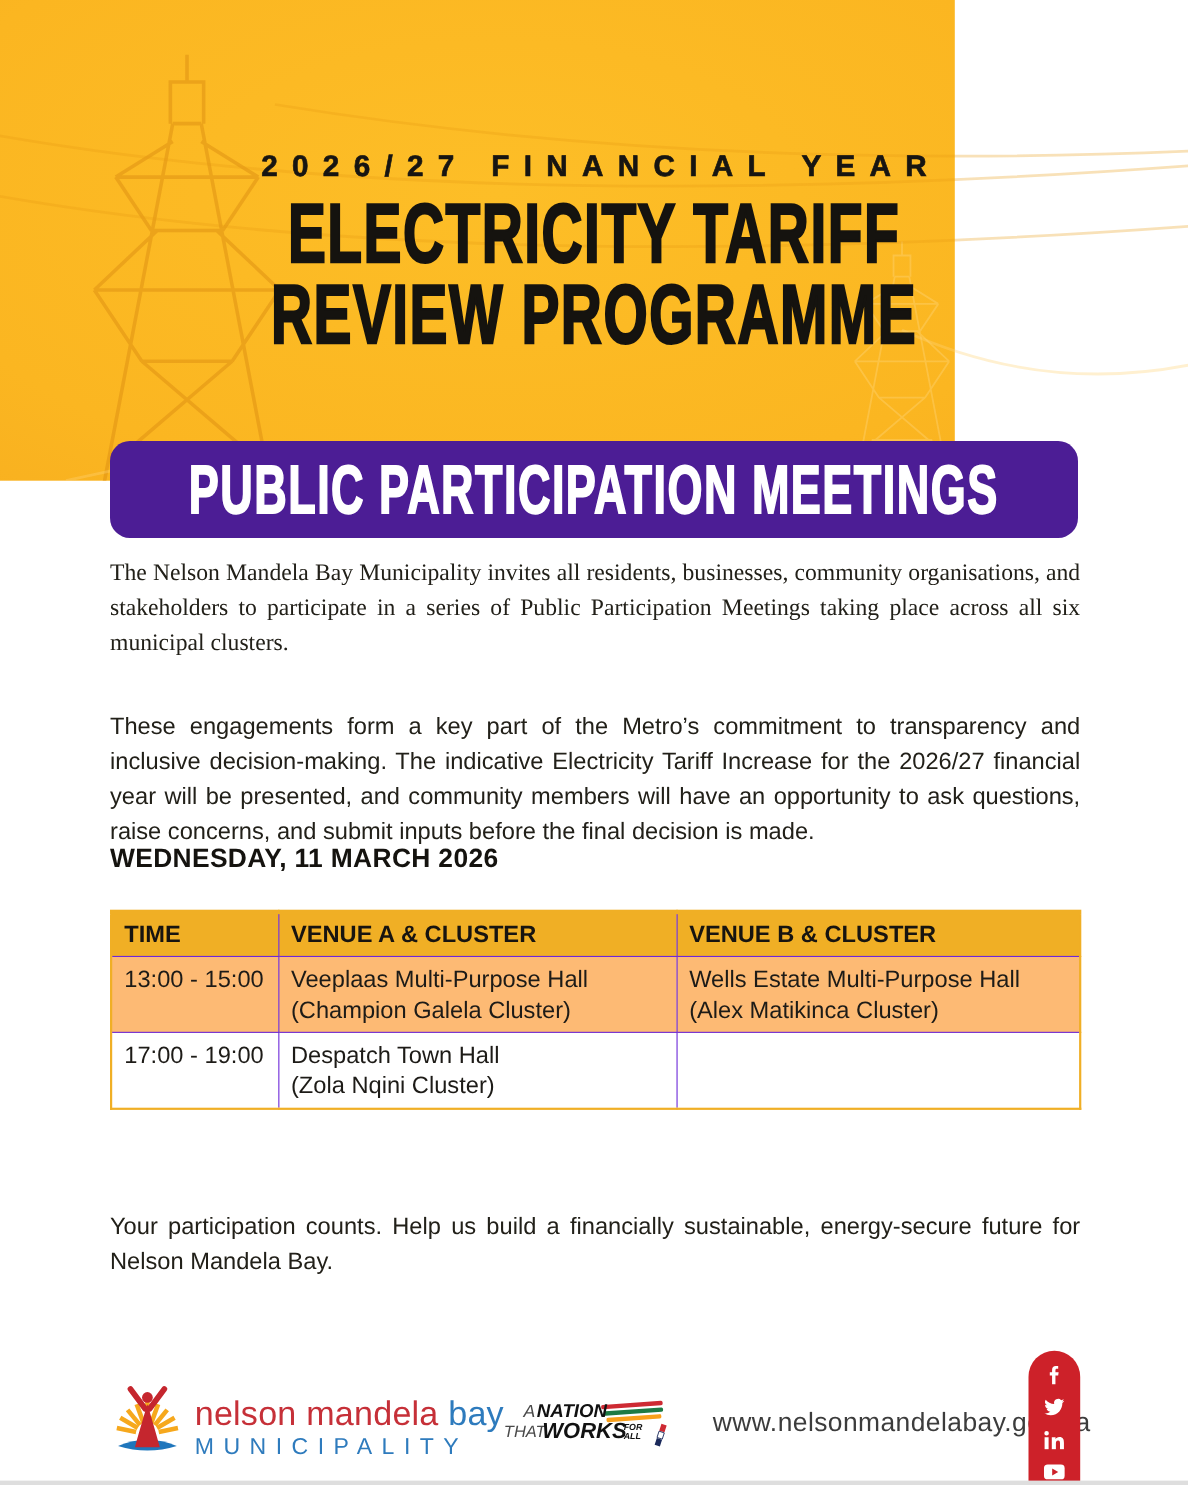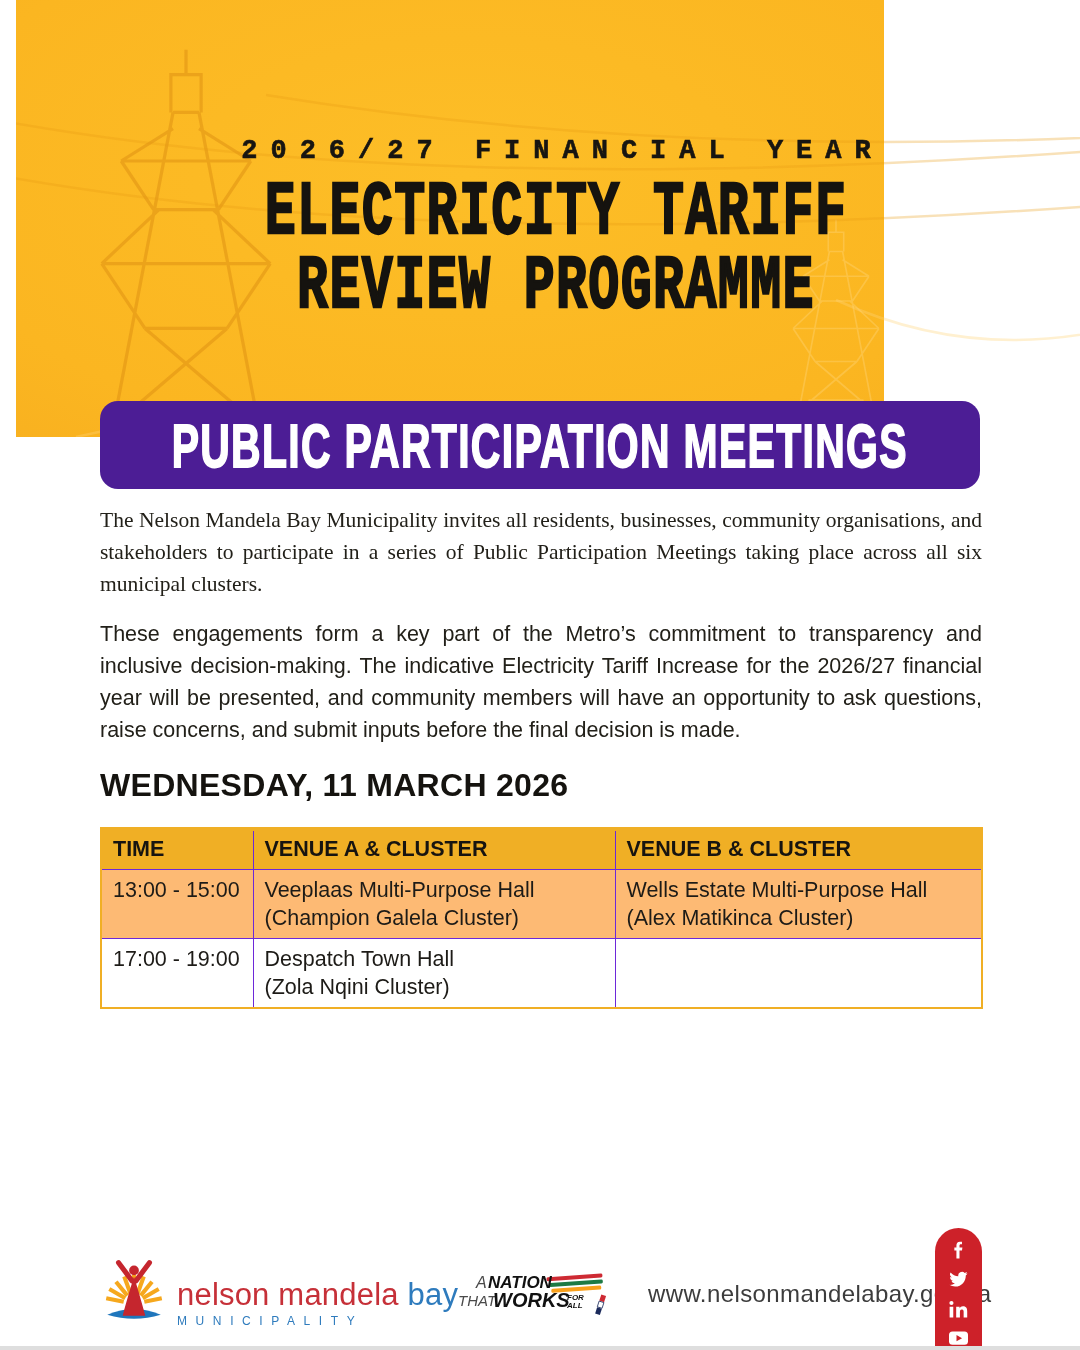--- a/index.html
+++ b/index.html
@@ -2,23 +2,22 @@
 <html><head>
 <meta charset="utf-8">
 <style>
   html,body{margin:0;padding:0;background:#ffffff;}
   .poster{
     position:relative;width:1080px;height:1350px;overflow:hidden;
     background:#ffffff;font-family:"Liberation Sans",sans-serif;color:#1d1b17;
   }
   
   .hero{
-    position:absolute;left:16px;top:0;width:868px;height:437px;
+    position:absolute;left:0;top:0;width:868px;height:437px;
     background:radial-gradient(130% 130% at 52% 40%, #FDBE27 0%, #FBB621 48%, #F2A41C 100%);
-    font-family:Liberation Mono, monospace;
   }
   .pylons{position:absolute;left:0;top:0;width:1080px;height:437px;}
   .eyebrow{
     position:absolute;left:0;top:136px;width:1080px;text-align:center;
     font-size:27px;font-weight:bold;letter-spacing:13px;text-indent:13px;
     color:#171512;-webkit-text-stroke:0.6px #171512;
   }
   .main-title{position:absolute;left:0;top:176px;width:1080px;text-align:center;margin:0;}
   .main-title .tl{
     display:block;font-size:76px;line-height:74px;font-weight:bold;
@@ -35,24 +34,24 @@
     font-size:62px;font-weight:bold;color:#ffffff;letter-spacing:2px;
     -webkit-text-stroke:1.8px #ffffff;white-space:nowrap;
     transform:scaleX(0.66);transform-origin:50% 50%;
   }
   
   .para{
     position:absolute;left:100px;width:882px;margin:0;
     font-size:21.5px;line-height:32px;text-align:justify;color:#222019;
   }
   .p1{top:504px;font-family:Liberation Serif, serif;}
-  .p2{top:618px;}
+  .p2{top:644px;}
   .date-heading{
     position:absolute;left:100px;top:767px;margin:0;
-    font-size:32px;font-weight:bold;color:#15130f;letter-spacing:0.3px;
+    font-size:24px;font-weight:bold;color:#15130f;letter-spacing:0.3px;
   }
   
   .meetings{
     position:absolute;left:100px;top:827px;width:881px;
     border-collapse:collapse;table-layout:fixed;
     border:2px solid #F0AF25;border-top-width:4px;
   }
   .meetings th,.meetings td{
     border:1px solid #6d28d9;text-align:left;vertical-align:top;
     padding:7px 10px 6px 11px;font-size:21.5px;
@@ -66,21 +65,21 @@
   .meetings tbody tr.r3{height:66px;}
   .venue-line{line-height:27.5px;}
   .time-cell{line-height:27.5px;white-space:nowrap;}
   .closing{top:1099px;}
   
   .nmb-logo{position:absolute;left:103px;top:1256px;display:flex;gap:12px;align-items:flex-end;}
   .nmb-text{padding-top:8px;}
   .nmb-name{font-size:31px;letter-spacing:0.2px;line-height:32px;}
   .nmb-name .red{color:#C63038;}
   .nmb-name .blue{color:#2E7BBD;}
-  .nmb-sub{font-size:12px;color:#2E7BBD;letter-spacing:8.6px;margin-top:3px;}
+  .nmb-sub{font-size:21px;color:#2E7BBD;letter-spacing:8.6px;margin-top:3px;}
   .nation-logo{position:absolute;left:443px;top:1266px;}
   .site-url{
     position:absolute;left:648px;top:1280px;font-size:24px;color:#3c3c3c;letter-spacing:0.4px;
   }
   .social-pill{
     position:absolute;left:935px;top:1228px;width:47px;height:119px;
     background:#CD2129;border-radius:24px 24px 0 0;
     display:flex;flex-direction:column;align-items:center;
     padding-top:13px;gap:11px;box-sizing:border-box;
   }
@@ -157,20 +156,21 @@
           <div class="venue-line">(Zola Nqini Cluster)</div>
         </td>
         <td>
           <div class="venue-line"></div>
           <div class="venue-line"></div>
         </td>
       </tr>
     </tbody>
   </table>
 
+  <p class="para closing">Your participation counts. Help us build a financially sustainable, energy-secure future for Nelson Mandela Bay.</p>
 
   <div class="nmb-logo">
     <svg width="62" height="72" viewBox="0 0 120 140">
       <g stroke="#F6A81D" stroke-width="8" stroke-linecap="butt">
         <line x1="40" y1="89" x2="6" y2="82"></line>
         <line x1="43" y1="82" x2="12" y2="64"></line>
         <line x1="47" y1="77" x2="25" y2="50"></line>
         <line x1="53" y1="73" x2="41" y2="40"></line>
         <line x1="60" y1="72" x2="60" y2="36"></line>
         <line x1="67" y1="73" x2="79" y2="40"></line>

